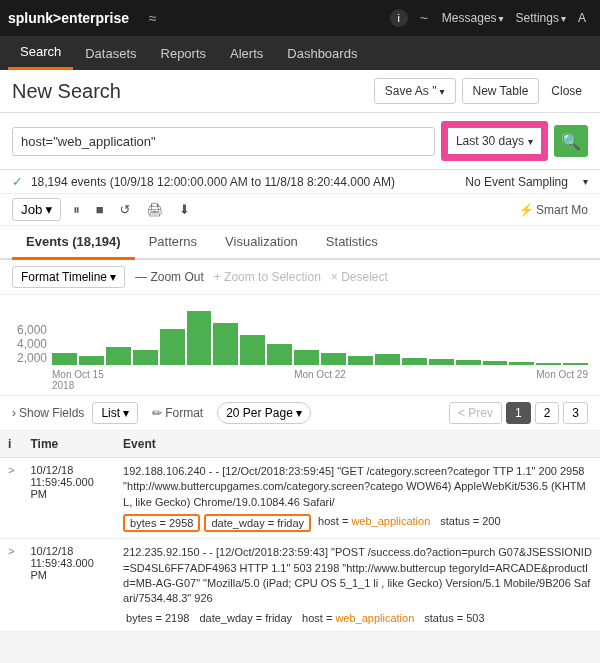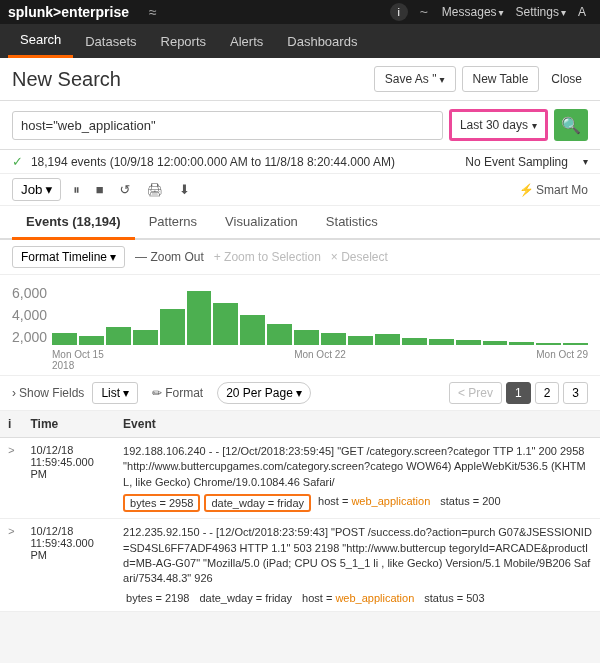--- a/index.html
+++ b/index.html
@@ -4,21 +4,21 @@
   <style>
     * { box-sizing: border-box; margin: 0; padding: 0; }
     body { font-family: Arial, sans-serif; font-size: 12px; background: #f5f5f5; width: 600px; }
 
     
     .topbar {
       background: #1a1a1a;
       display: flex;
       align-items: center;
       padding: 0 8px;
-      height: 24px;
+      height: 36px;
       color: #ccc;
     }
     .topbar-brand {
       color: #ff6600;
       font-size: 14px;
       font-weight: bold;
       margin-right: 12px;
     }
     .topbar-brand span { color: #fff; }
     .topbar-icon {
@@ -124,21 +124,21 @@
     .search-input {
       flex: 1;
       border: 1px solid #ccc;
       border-radius: 3px;
       padding: 6px 8px;
       font-size: 13px;
       color: #333;
       background: #fff;
     }
     .time-picker {
-      border: 3px solid #ec4899;
+      border: 7px solid #ec4899;
       border-radius: 3px;
       padding: 6px 8px;
       font-size: 12px;
       color: #333;
       background: #fff;
       cursor: pointer;
       white-space: nowrap;
       display: flex;
       align-items: center;
     }
@@ -269,22 +269,22 @@
       background: #fff;
       position: relative;
     }
     .chart-y-labels {
       position: absolute;
       left: 12px;
       top: 10px;
       bottom: 30px;
       display: flex;
       flex-direction: column;
-      justify-content: space-between;
-      font-size: 14px;
+      justify-content: flex-end;
+      font-size: 12px;
       color: #888;
       width: 35px;
       text-align: right;
     }
     .chart-container {
       margin-left: 40px;
       height: 100px;
       display: flex;
       flex-direction: column;
     }

